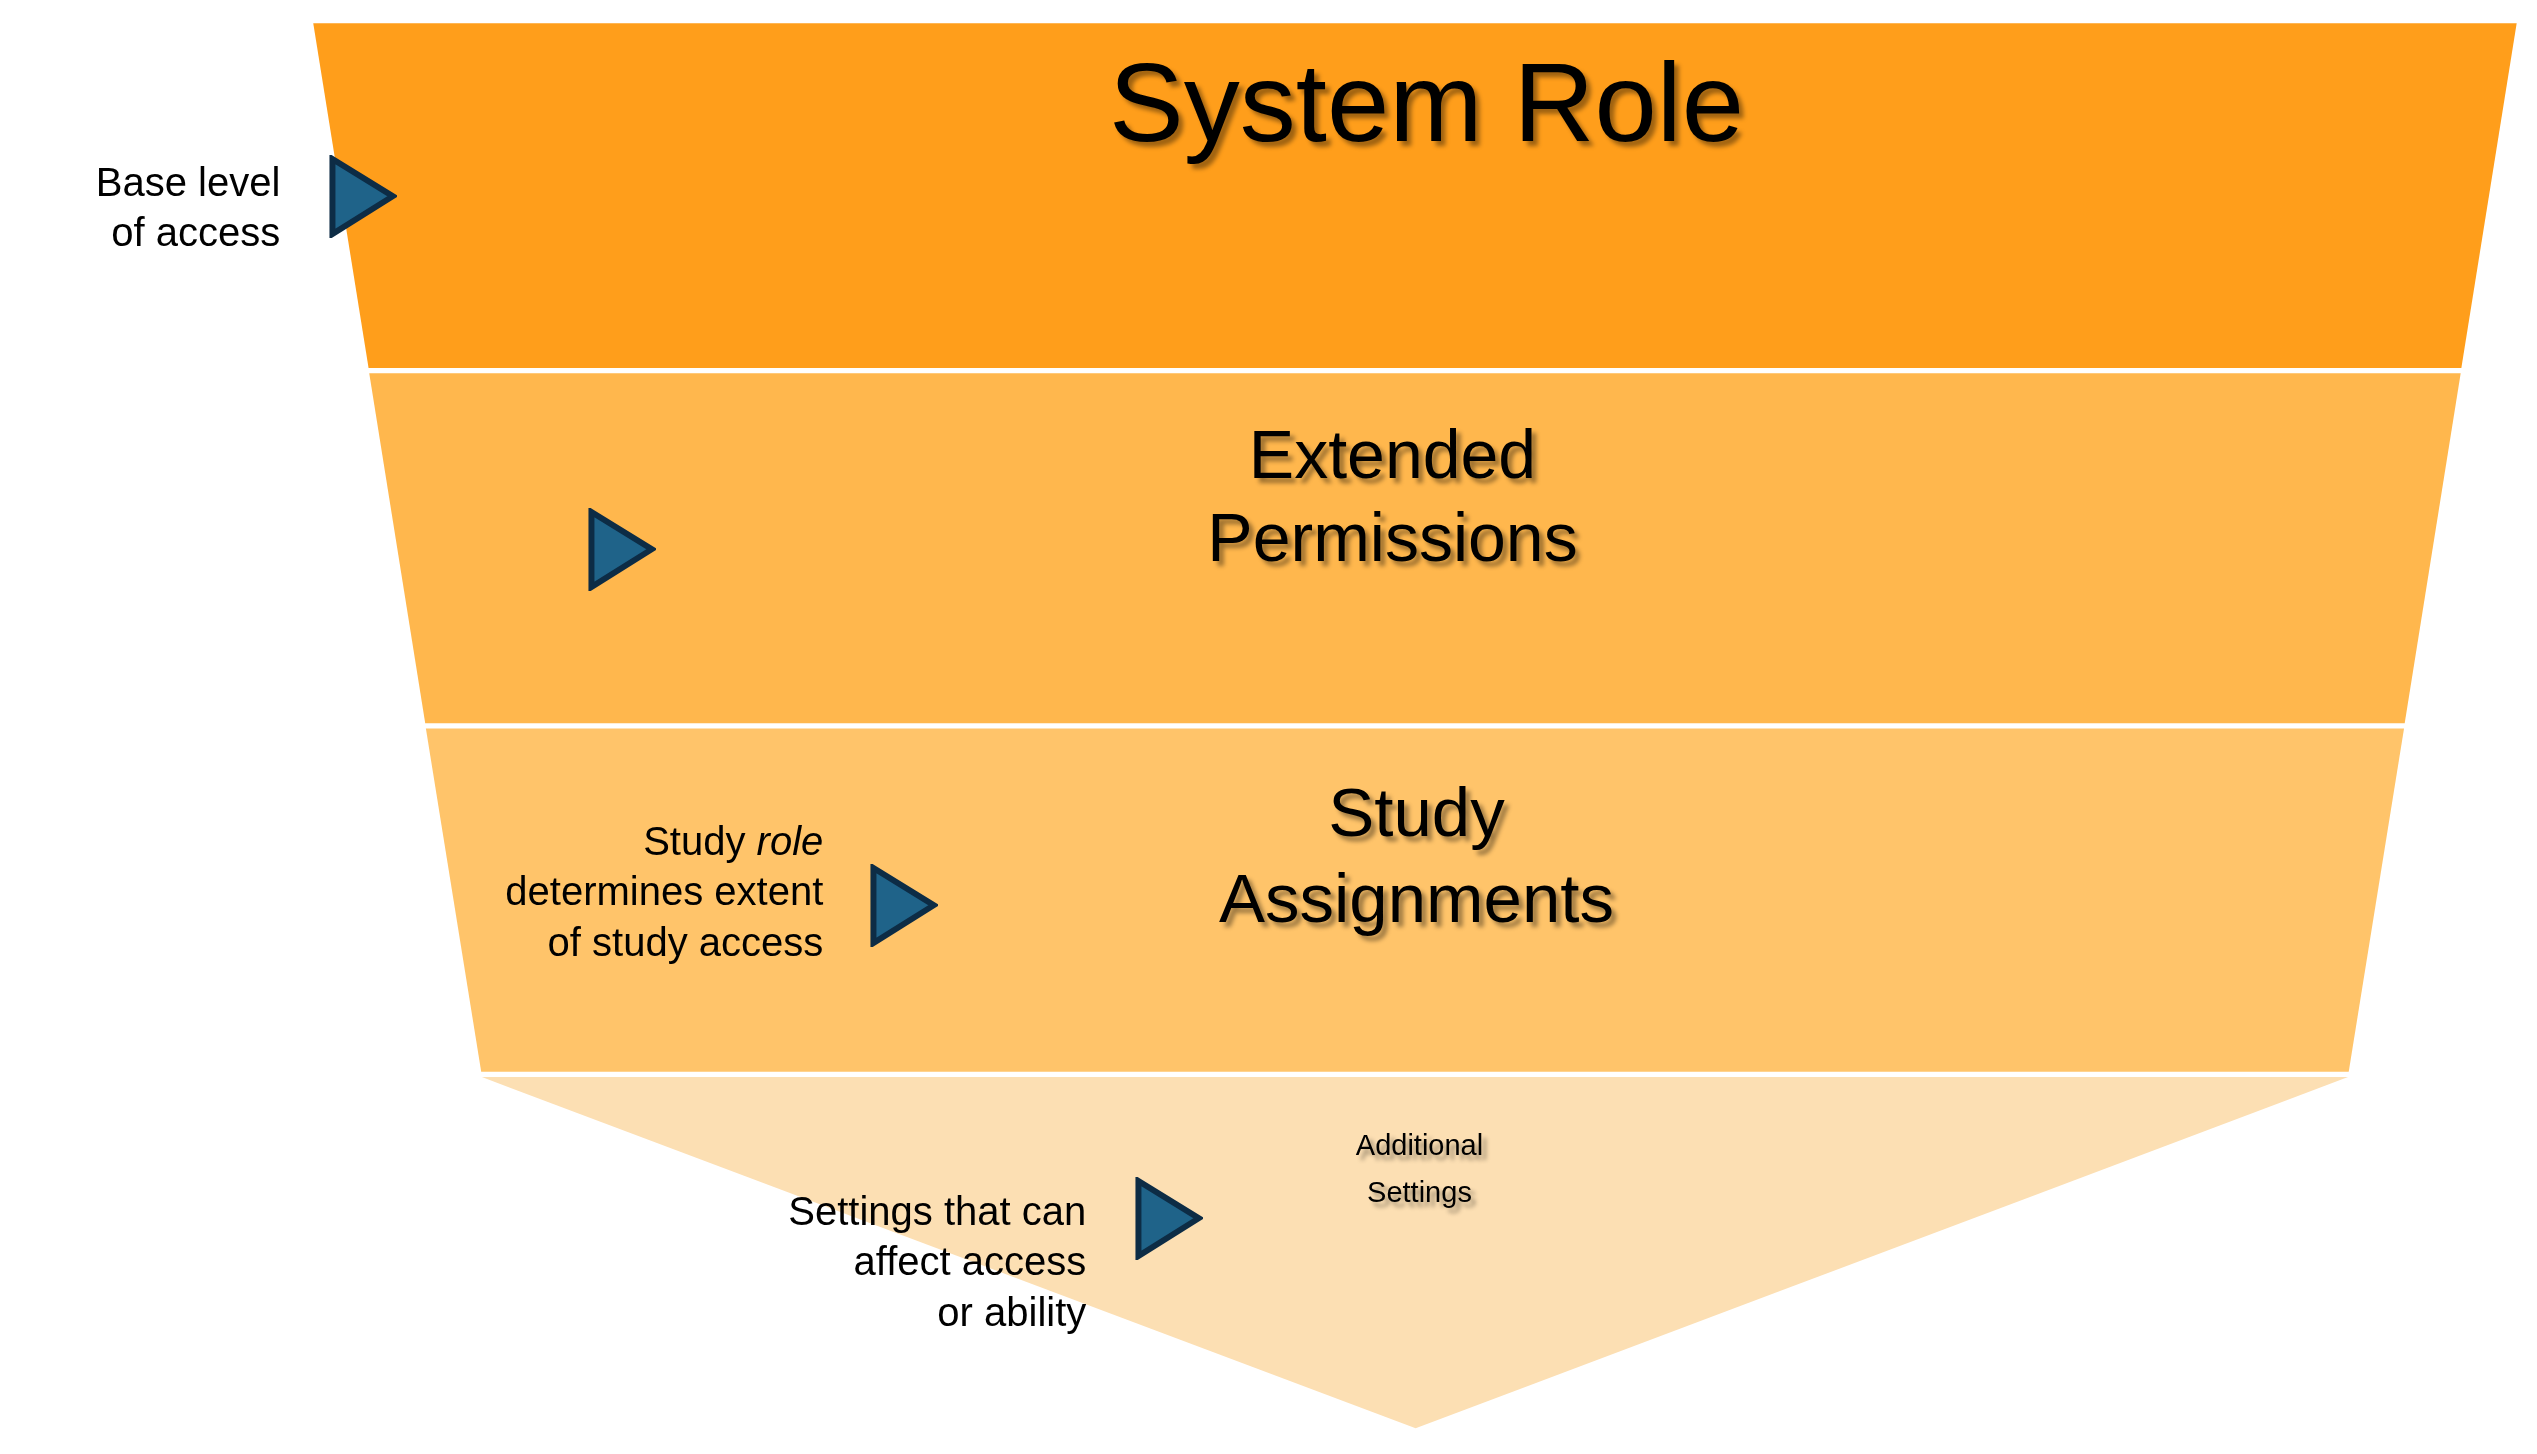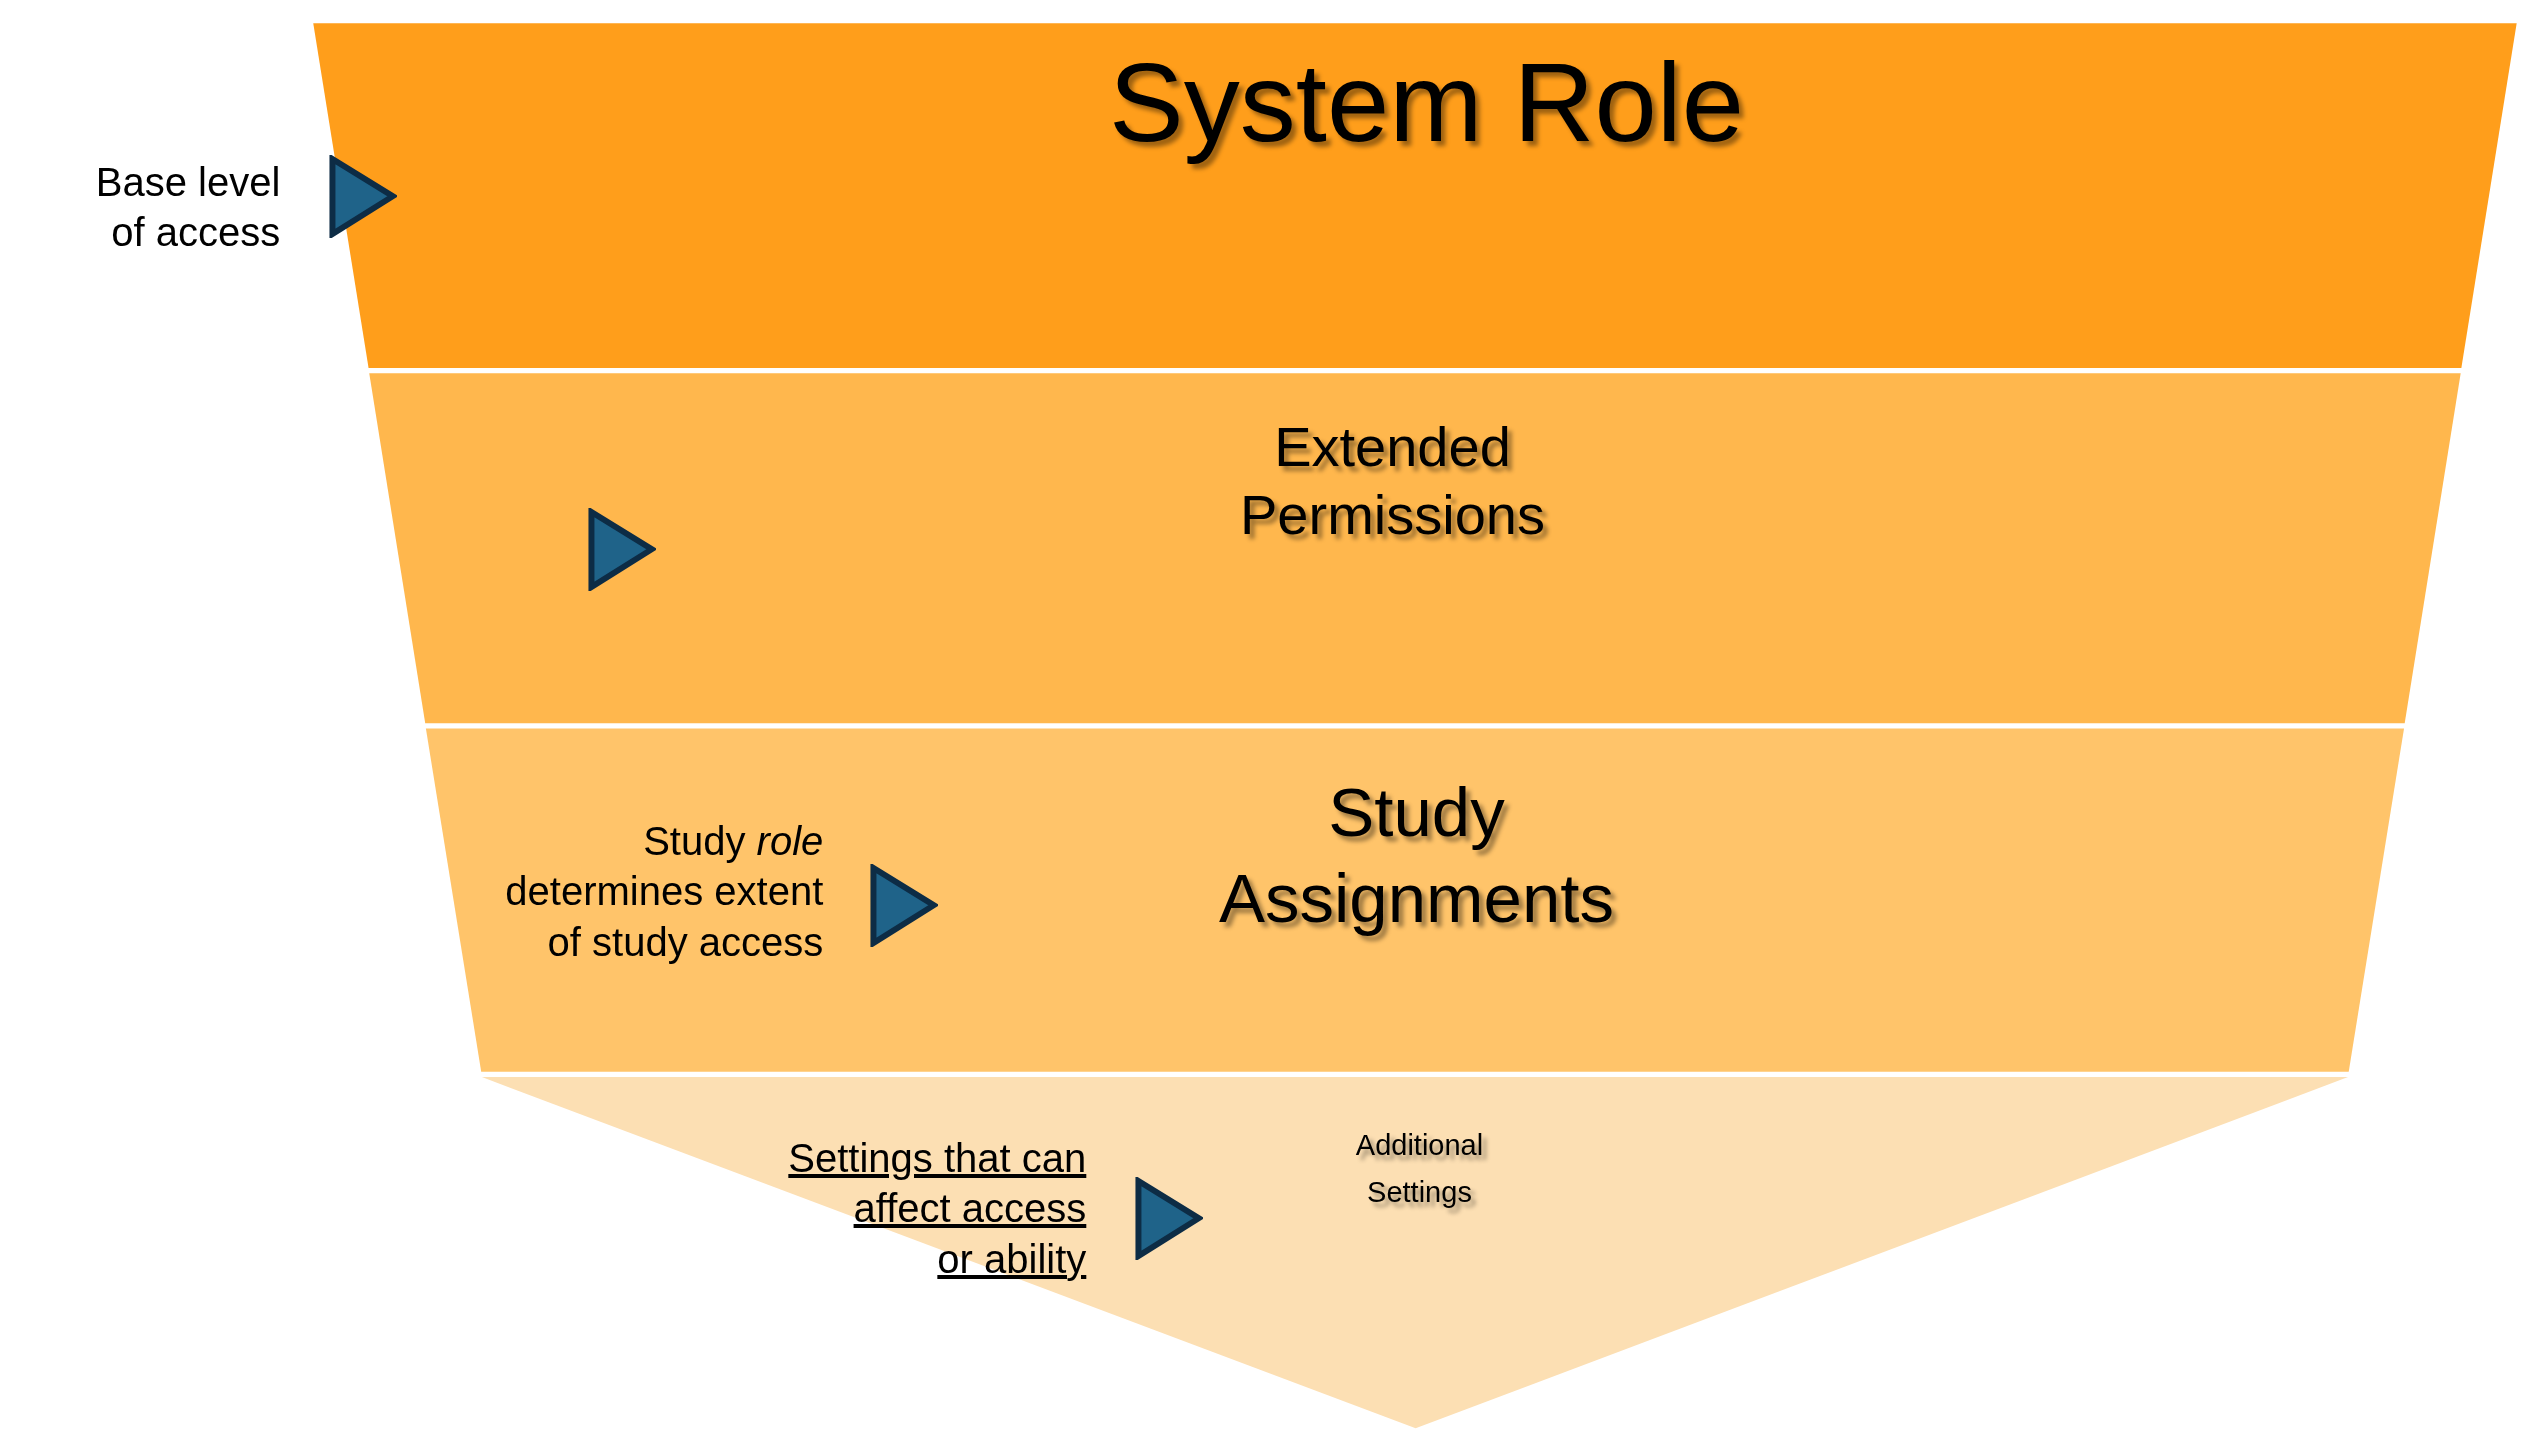--- a/index.html
+++ b/index.html
@@ -103,23 +103,22 @@
   }
 
   #label-study-role {
     left: 13.3px;
     top: 816px;
     width: 810px;
   }
 
   #label-settings {
     left: 13.3px;
-    top: 1133px;
+    top: 1186px;
     width: 1073px;
-    text-decoration: underline;
   }
 
   
   .arrow-marker {
     position: absolute;
     width: 70px;
     height: 83px;
   }
 
   #arrow-1 { left: 327px;  top: 155px; }
@@ -138,21 +137,21 @@
 
     <polygon id="band-2" points="554,560 3692,560 3608,1085 638,1085" fill="#FFB74D"></polygon>
 
     <polygon id="band-3" points="639,1093 3607,1093 3524,1608 722,1608" fill="#FFC46A"></polygon>
 
     <polygon id="band-4" points="723,1616 3523,1616 2124,2143" fill="#FCDFB3"></polygon>
   </svg>
 
   <div class="band-caption" id="caption-system-role" style="font-size: 112px;">System Role</div>
 
-  <div class="band-caption" id="caption-extended-permissions" style="font-size: 56px;">Extended
+  <div class="band-caption" id="caption-extended-permissions" style="font-size: 68px;">Extended
 Permissions</div>
 
   <div class="band-caption" id="caption-study-assignments" style="font-size: 69px;">Study
 Assignments</div>
 
   <div class="band-caption" id="caption-additional-settings" style="font-size: 29px;">Additional
 Settings</div>
 
   <div class="side-label" id="label-base-level">Base level
 of access</div>

